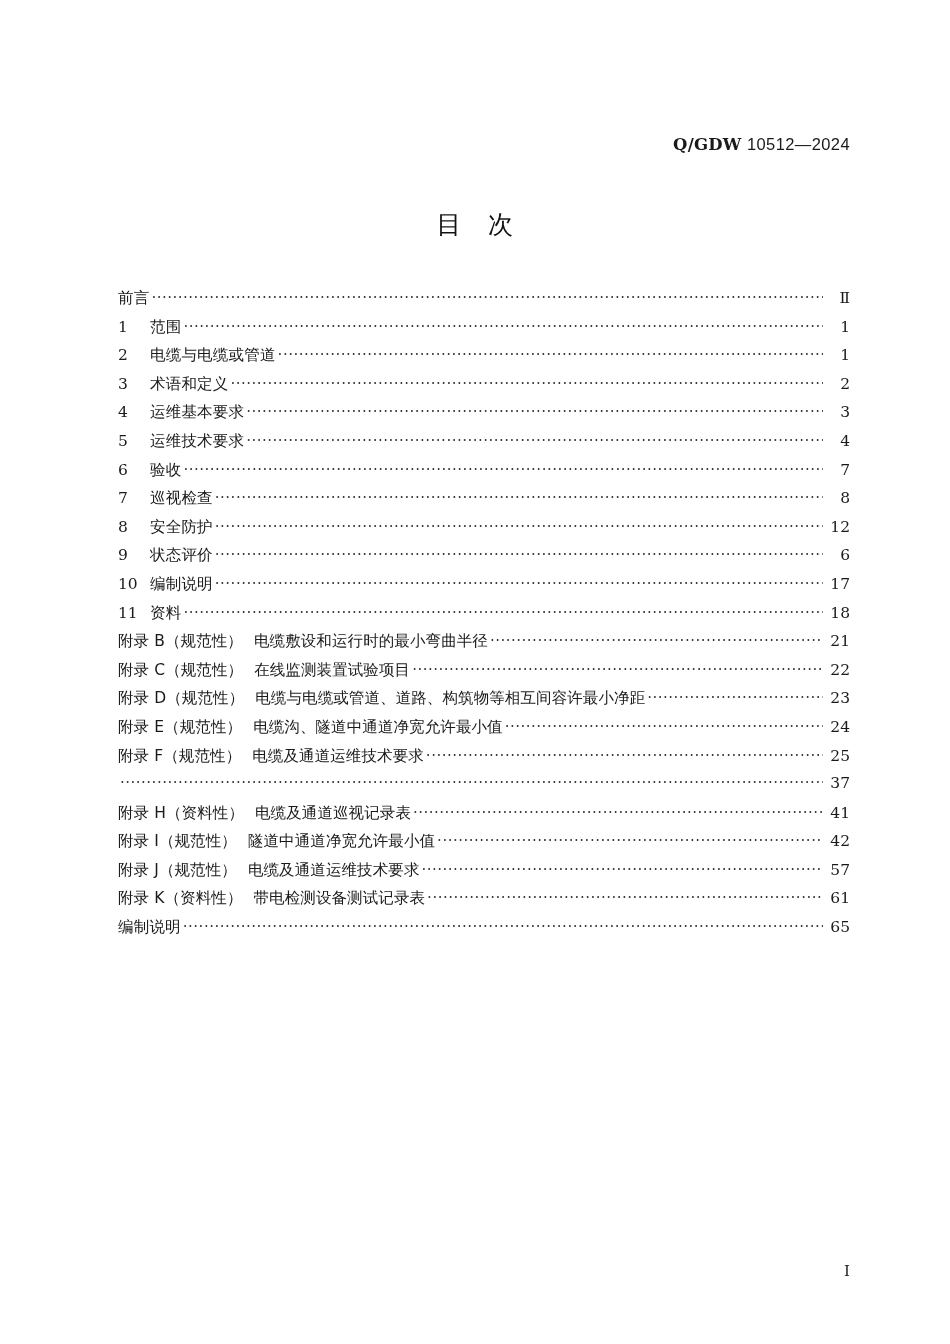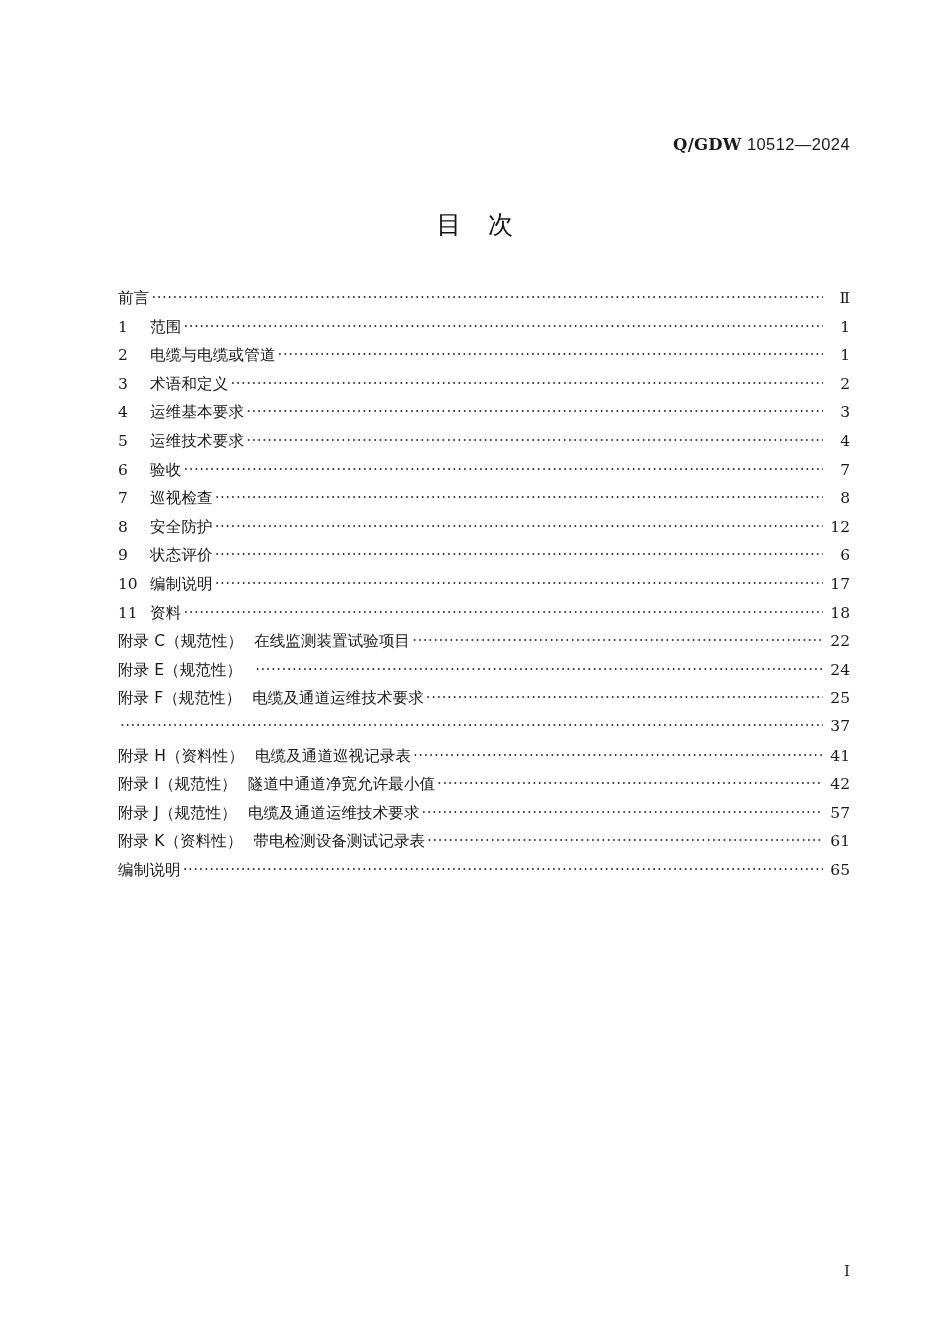--- a/index.html
+++ b/index.html
@@ -243,31 +243,50 @@
       <div class="toc-row clause">
         <span class="toc-label">
           <span class="toc-num">11</span>
           <span class="toc-title">资料</span>
         </span>
         <span class="toc-dots"></span>
         <span class="toc-page">18</span>
       </div>
       <div class="toc-row appendix">
         <span class="toc-label">
+          <span class="ap-tag">附录 B（规范性）</span>
+          <span class="ap-sep"></span>
+          <span class="toc-title">电缆敷设和运行时的最小弯曲半径</span>
+        </span>
+        <span class="toc-dots"></span>
+        <span class="toc-page">21</span>
+      </div>
+      <div class="toc-row appendix">
+        <span class="toc-label">
           <span class="ap-tag">附录 C（规范性）</span>
           <span class="ap-sep"></span>
           <span class="toc-title">在线监测装置试验项目</span>
         </span>
         <span class="toc-dots"></span>
         <span class="toc-page">22</span>
       </div>
       <div class="toc-row appendix">
         <span class="toc-label">
+          <span class="ap-tag">附录 D（规范性）</span>
+          <span class="ap-sep"></span>
+          <span class="toc-title">电缆与电缆或管道、道路、构筑物等相互间容许最小净距</span>
+        </span>
+        <span class="toc-dots"></span>
+        <span class="toc-page">23</span>
+      </div>
+      <div class="toc-row appendix">
+        <span class="toc-label">
           <span class="ap-tag">附录 E（规范性）</span>
           <span class="ap-sep"></span>
+          <span class="toc-title">电缆沟、隧道中通道净宽允许最小值</span>
         </span>
         <span class="toc-dots"></span>
         <span class="toc-page">24</span>
       </div>
       <div class="toc-row appendix">
         <span class="toc-label">
           <span class="ap-tag">附录 F（规范性）</span>
           <span class="ap-sep"></span>
           <span class="toc-title">电缆及通道运维技术要求</span>
         </span>

